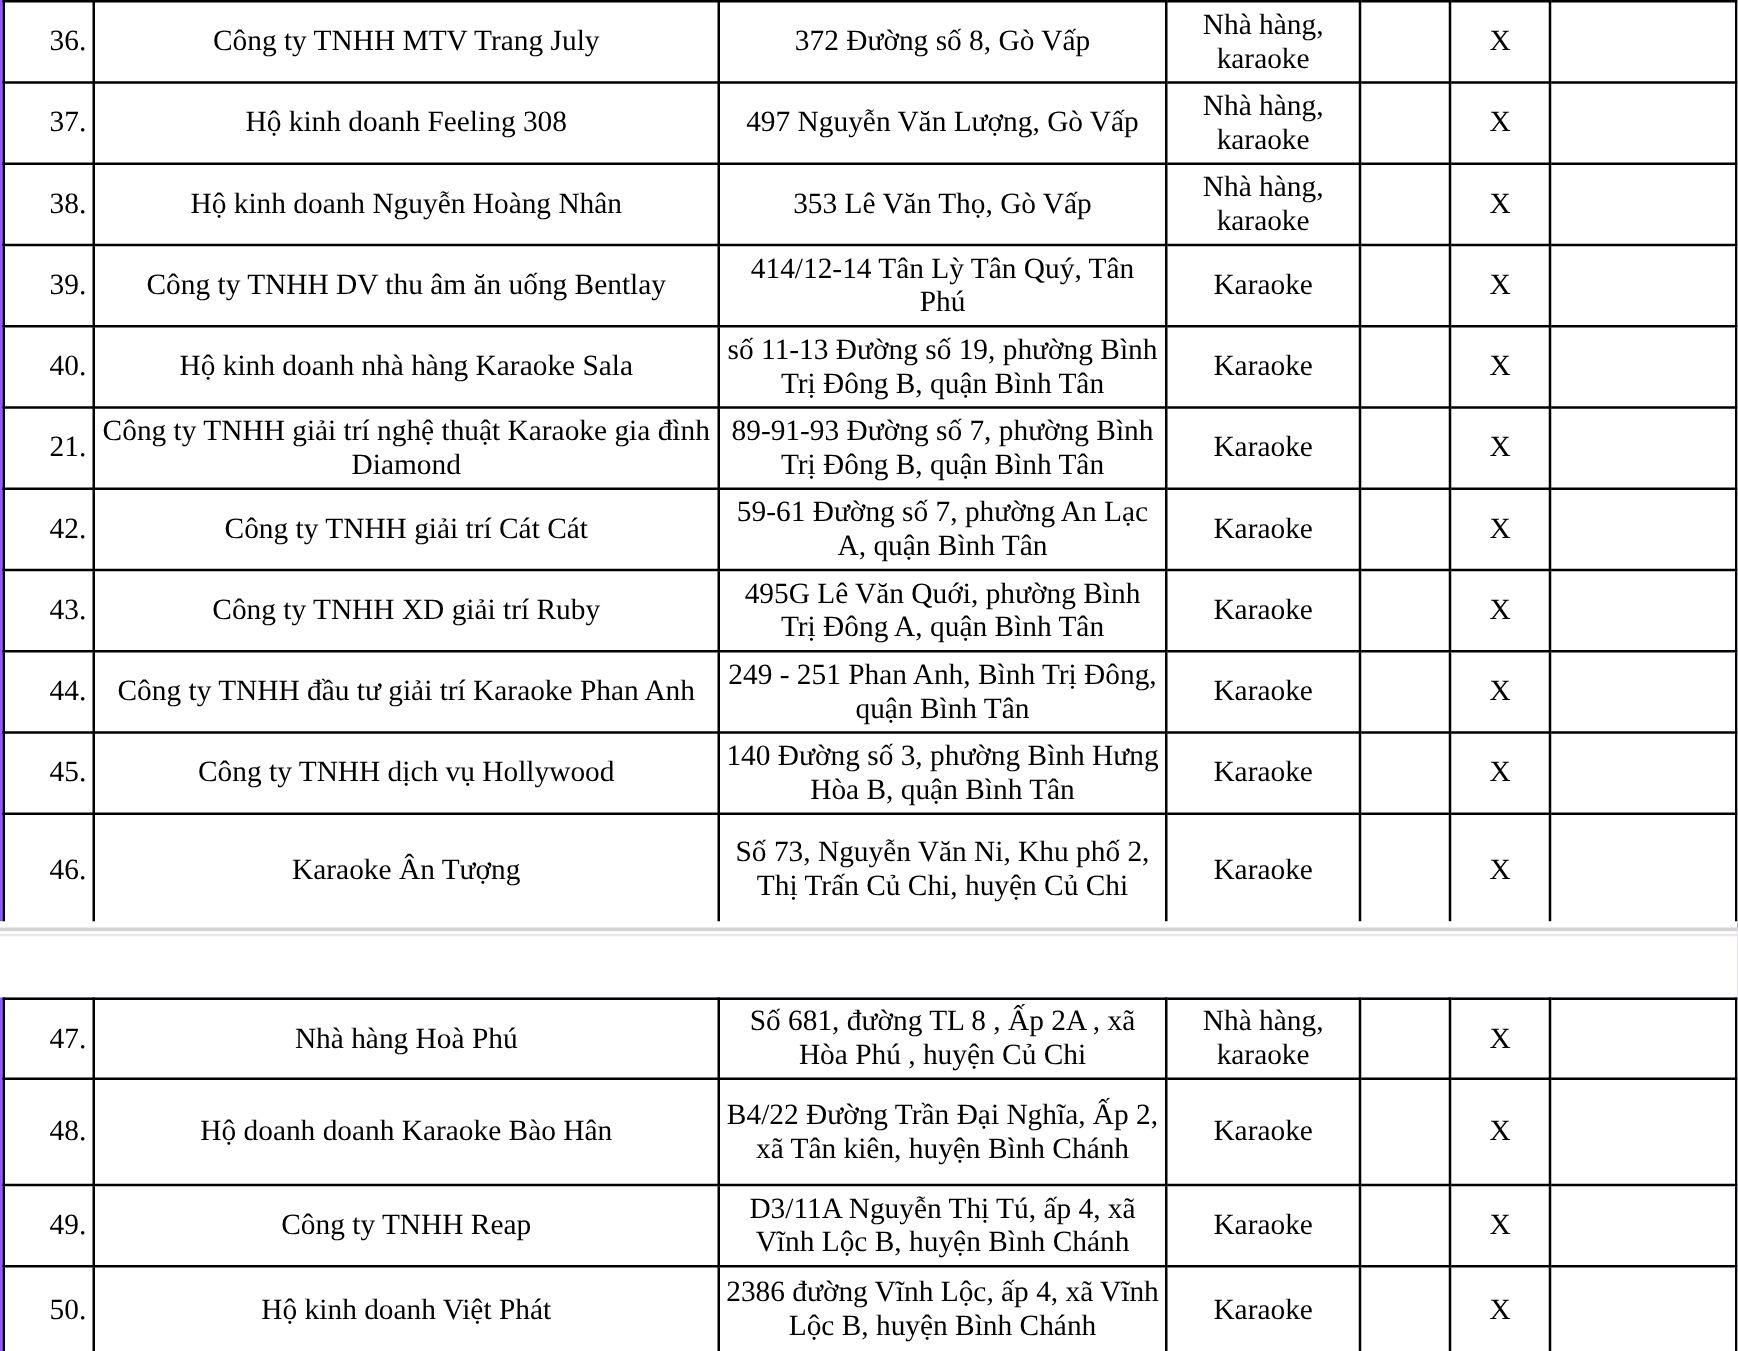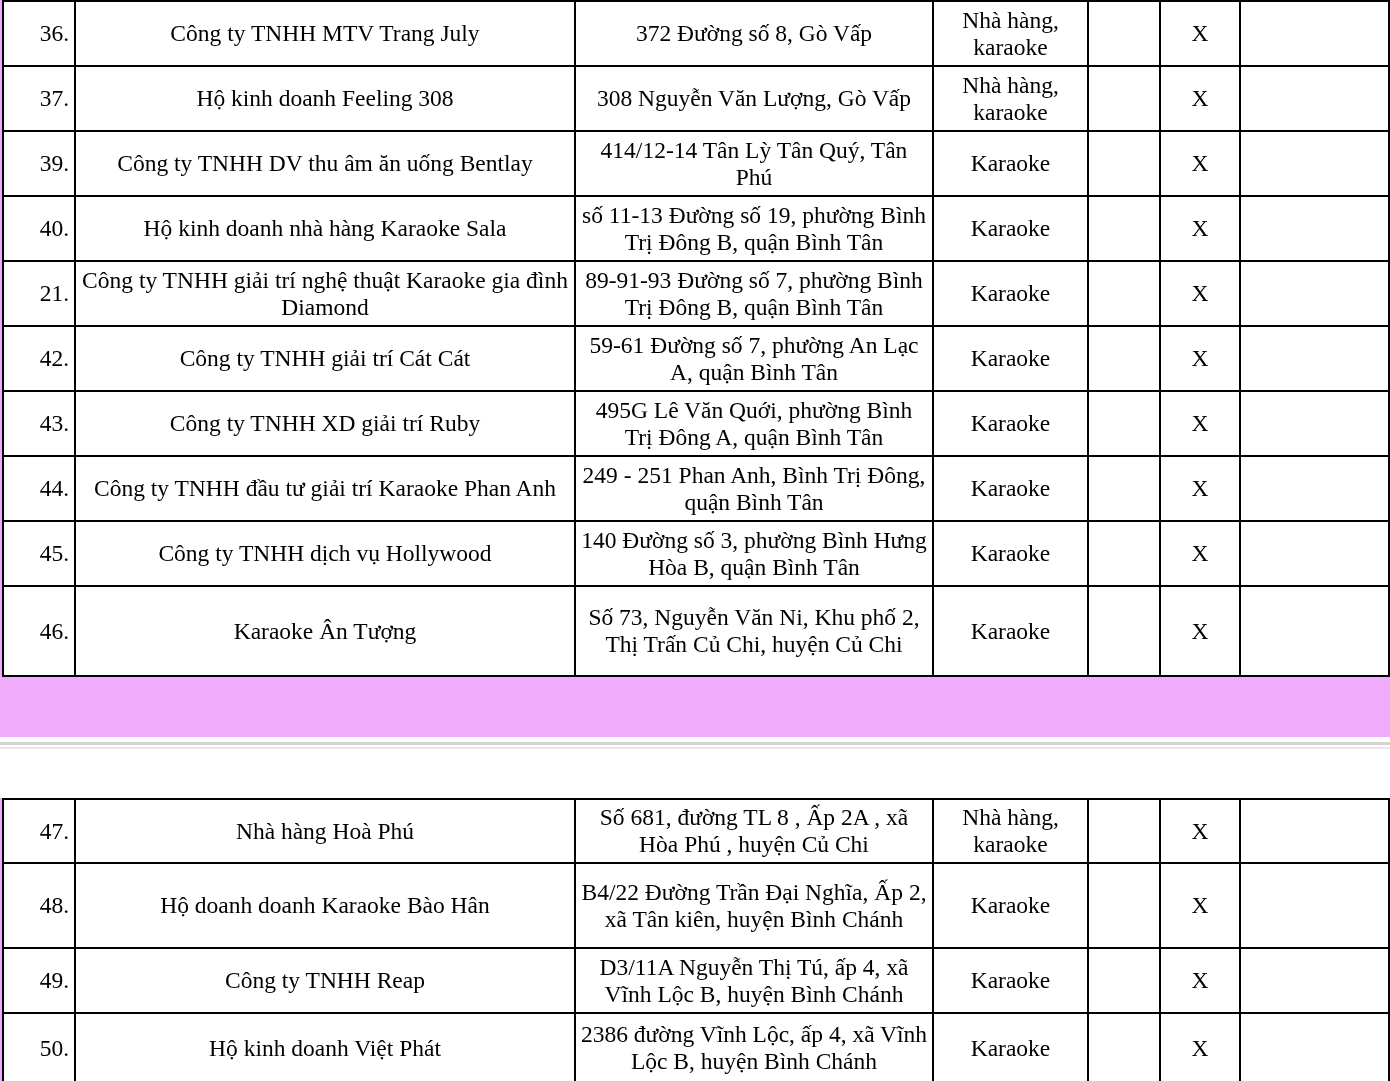--- a/index.html
+++ b/index.html
@@ -12,21 +12,21 @@
     height: 1081px;
     overflow: hidden;
     font-family: "Liberation Serif", "DejaVu Serif", serif;
     color: #000000;
   }
 
   .page {
     position: relative;
     width: 1390px;
     height: 1081px;
-    background: #f0abfc;
+    background: #8b5cf6;
   }
 
   
   .doc-table {
     border-collapse: collapse;
     table-layout: fixed;
     width: 1386px;
     margin: 0;
     background: #fff;
   }
@@ -111,21 +111,30 @@
             <td class="name">Công ty TNHH MTV Trang July</td>
             <td class="addr">372 Đường số 8, Gò Vấp</td>
             <td class="type">Nhà hàng, karaoke</td>
             <td class="blank"></td>
             <td class="mark">X</td>
             <td class="blank"></td>
           </tr>
           <tr style="height: 65px;">
             <td class="idx">37.</td>
             <td class="name">Hộ kinh doanh Feeling 308</td>
-            <td class="addr">308 Nguyễn Văn Lượng, Gò Vấp</td>
+            <td class="addr">497 Nguyễn Văn Lượng, Gò Vấp</td>
+            <td class="type">Nhà hàng, karaoke</td>
+            <td class="blank"></td>
+            <td class="mark">X</td>
+            <td class="blank"></td>
+          </tr>
+          <tr style="height: 65px;">
+            <td class="idx">38.</td>
+            <td class="name">Hộ kinh doanh Nguyễn Hoàng Nhân</td>
+            <td class="addr">353 Lê Văn Thọ, Gò Vấp</td>
             <td class="type">Nhà hàng, karaoke</td>
             <td class="blank"></td>
             <td class="mark">X</td>
             <td class="blank"></td>
           </tr>
           <tr style="height: 65px;">
             <td class="idx">39.</td>
             <td class="name">Công ty TNHH DV thu âm ăn uống Bentlay</td>
             <td class="addr">414/12-14 Tân Lỳ Tân Quý, Tân Phú</td>
             <td class="type">Karaoke</td>

